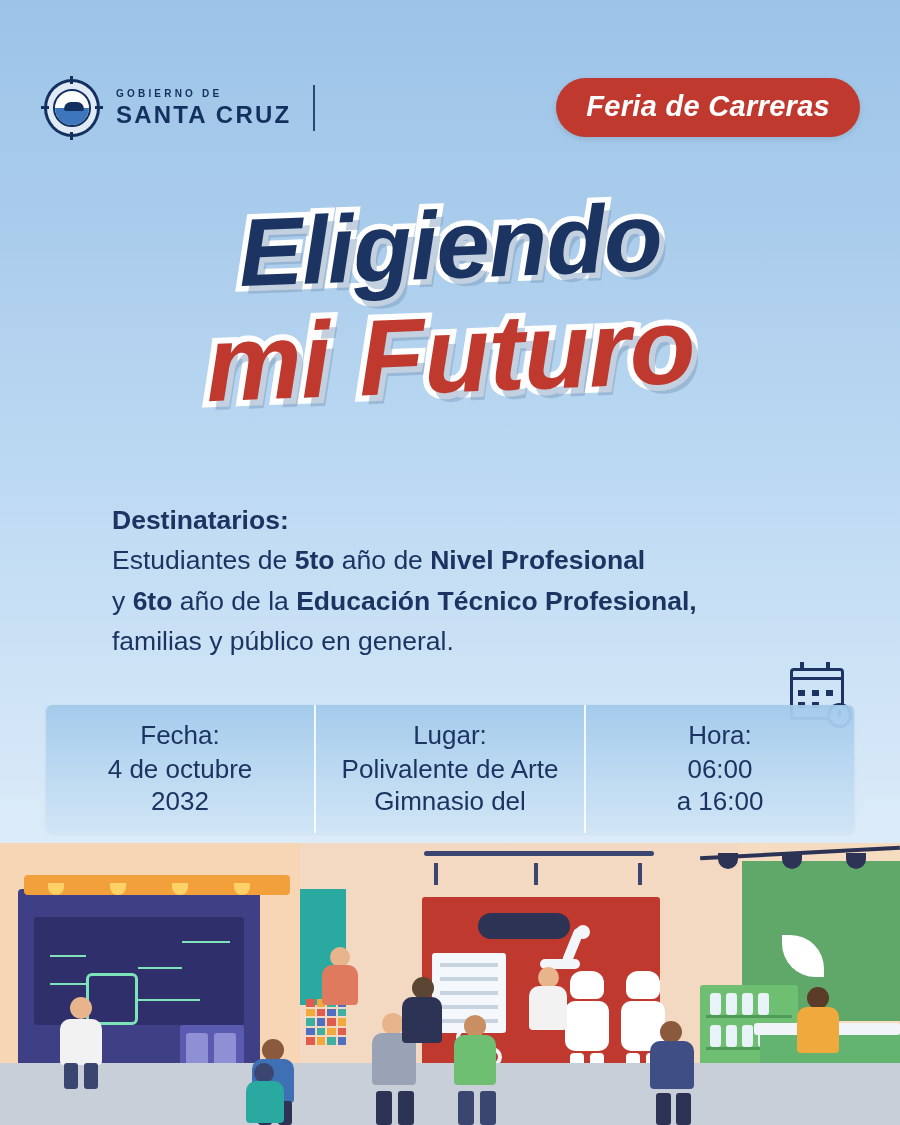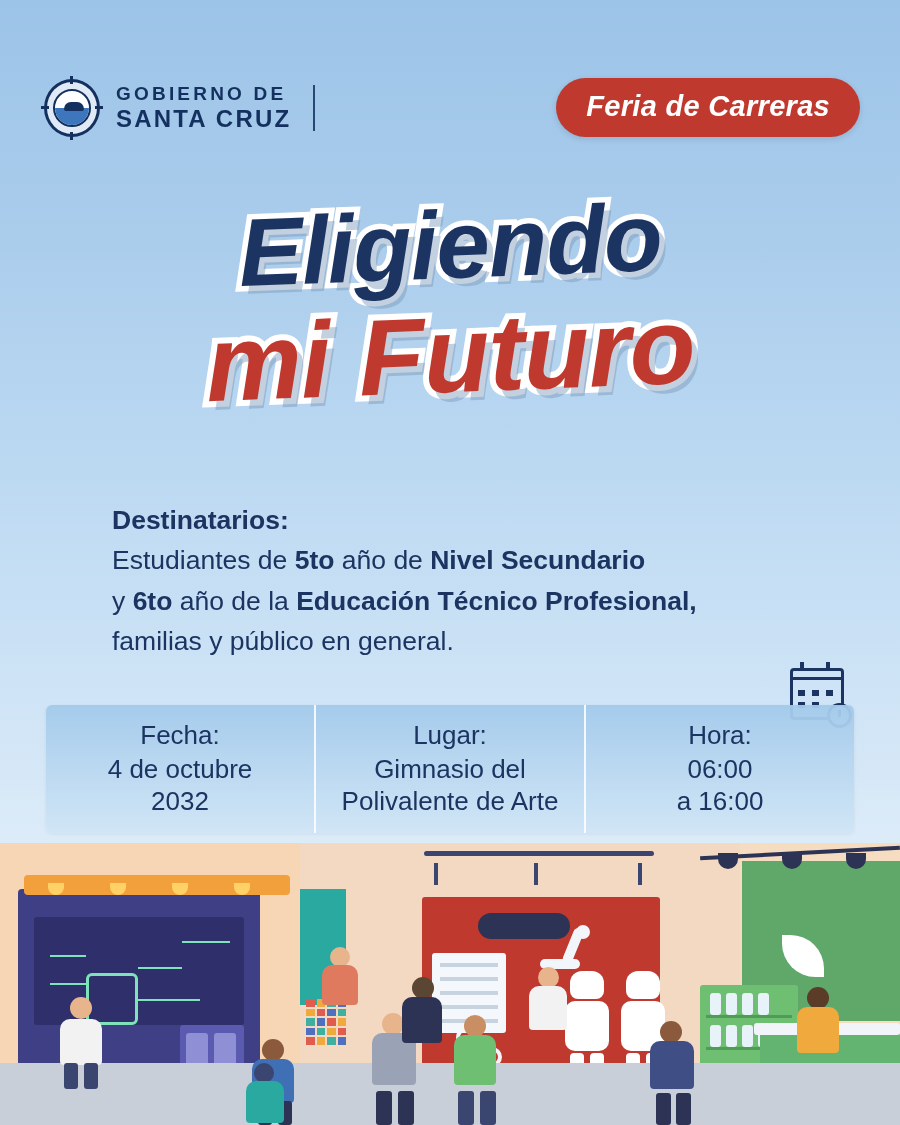--- a/index.html
+++ b/index.html
@@ -47,21 +47,21 @@
   .crest .tick {
     position: absolute; background: #14305e; width: 3px; height: 8px; left: 26px;
   }
   .crest .tick.t { top: -3px; }
   .crest .tick.b { bottom: -3px; }
   .crest .tick.l { left: -3px; top: 27px; width: 8px; height: 3px; }
   .crest .tick.r { right: -3px; left: auto; top: 27px; width: 8px; height: 3px; }
 
   .gov-text { margin-left: 16px; line-height: 1; }
   .gov-text .line1 {
-    font-size: 19px; letter-spacing: 3.2px; color: #14305e; font-weight: 600;
+    font-size: 10px; letter-spacing: 3.2px; color: #14305e; font-weight: 600;
   }
   .gov-text .line2 {
     font-size: 24px; letter-spacing: 2.2px; color: #14305e; font-weight: 800;
     margin-top: 4px;
   }
   .divider-v {
     width: 2px; height: 46px; background: #14305e; opacity: .85;
     margin: 0 18px 0 22px;
   }
   .council {
@@ -283,21 +283,21 @@
   </div>
 
   <div class="title-wrap">
     <span class="title-line t1">Eligiendo</span>
     <span class="title-line t2">mi Futuro</span>
   </div>
 
   <div class="body-text">
     <div class="lead">Destinatarios:</div>
     <div>
-      <span>Estudiantes de </span><span class="hl">5to</span><span> año de </span><span class="hl">Nivel Secundario</span>
+      <span>Estudiantes de </span><span class="hl">5to</span><span> año de </span><span class="hl">Nivel Profesional</span>
     </div>
     <div>
       <span>y </span><span class="hl">6to</span><span> año de la </span><span class="hl">Educación Técnico Profesional,</span>
     </div>
     <div>familias y público en general.</div>
   </div>
 
   <div class="cal-icon">
     <div class="frame"></div>
     <div class="top"></div>
@@ -312,22 +312,22 @@
   </div>
 
   <div class="infobar">
     <div class="infocell">
       <div class="lbl">Fecha:</div>
       <div class="val">4 de octubre</div>
       <div class="val">2032</div>
     </div>
     <div class="infocell">
       <div class="lbl">Lugar:</div>
+      <div class="val">Polivalente de Arte</div>
       <div class="val">Gimnasio del</div>
-      <div class="val">Polivalente de Arte</div>
     </div>
     <div class="infocell">
       <div class="lbl">Hora:</div>
       <div class="val">06:00</div>
       <div class="val">a 16:00</div>
     </div>
   </div>
 
   <div class="illus">
     <div class="sky-strip"></div>

